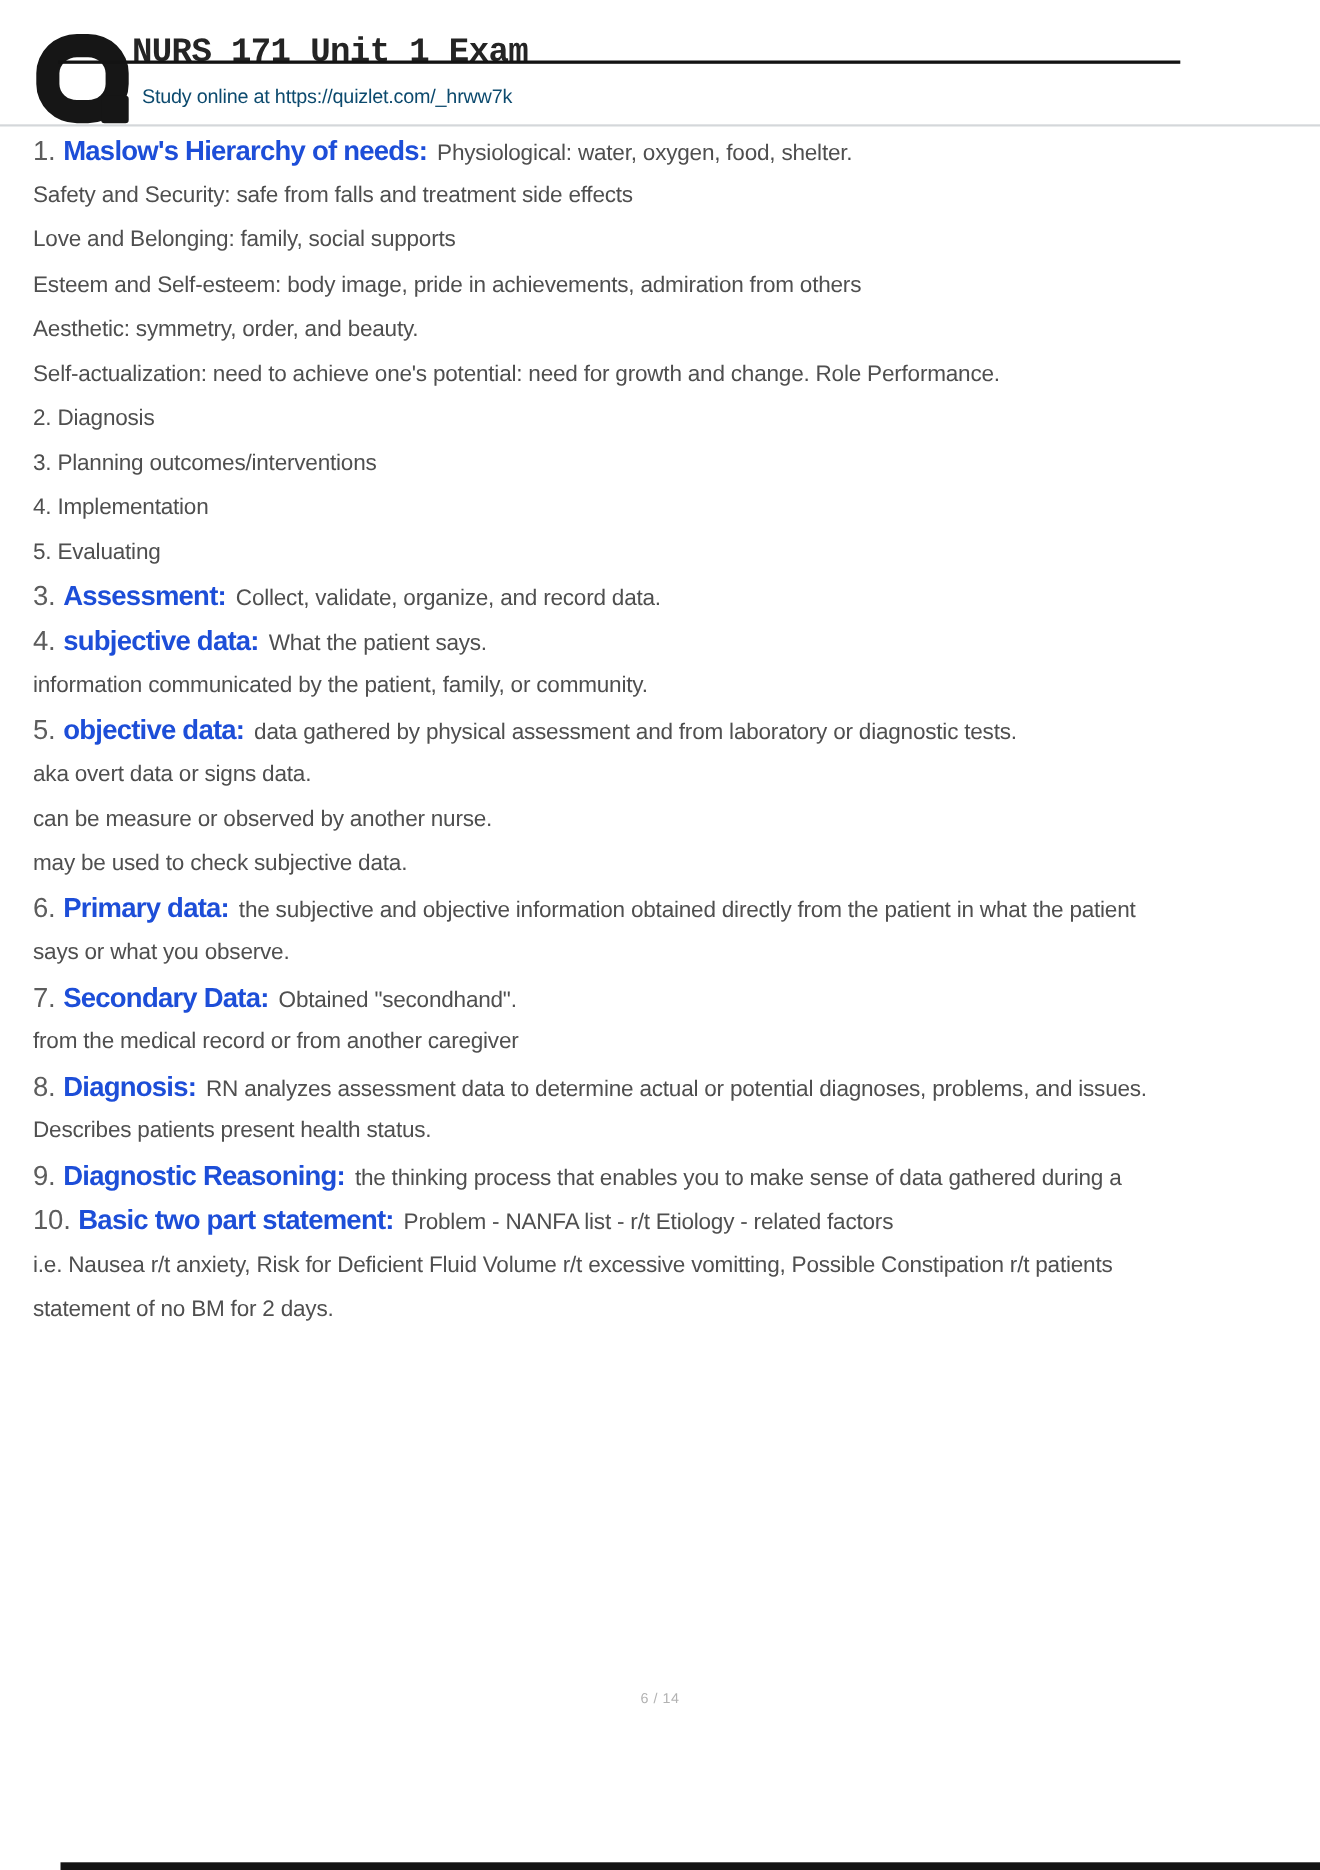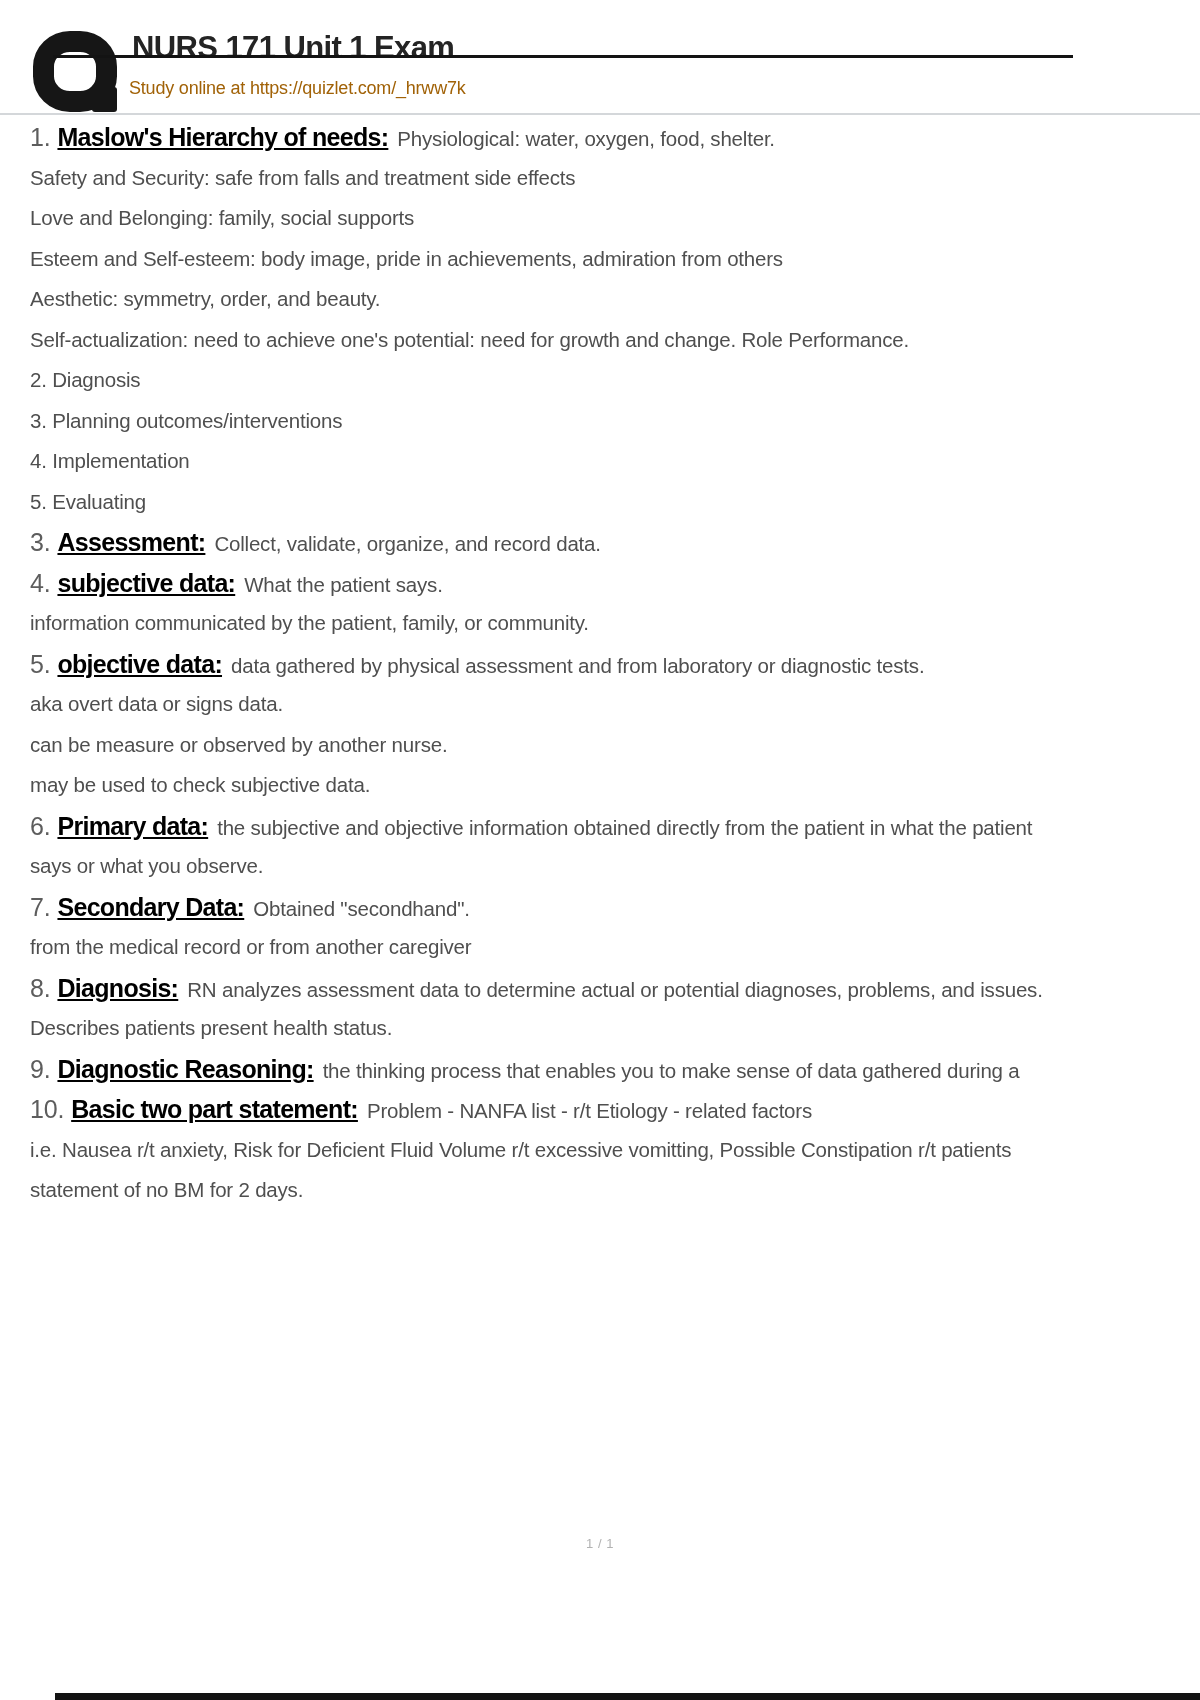--- a/index.html
+++ b/index.html
@@ -23,37 +23,38 @@
     box-sizing: border-box;
   }
   .qtail {
     position: absolute; right: 0px; bottom: 0px;
     width: 25px; height: 25px;
     background: #161616;
     border-radius: 3px;
   }
 
   .set-title {
-    position: absolute; left: 132px; top: 30px;
+    position: absolute; left: 120px; top: 30px;
     margin: 0;
     font-size: 31px; font-weight: 600;
     letter-spacing: -0.6px;
     color: #242424;
     white-space: nowrap;
+    font-family: Liberation Mono, monospace;
   }
   .strike-line {
     position: absolute; left: 53px; top: 55px;
     width: 1020px; height: 3px;
     background: #131313;
     z-index: 4;
   }
   .subtitle {
     position: absolute; left: 129px; top: 78px;
     font-size: 18px; font-weight: 300;
-    color: #a16207;
+    color: #0c4a6e;
     letter-spacing: -0.2px;
     white-space: nowrap;
   }
   .header-rule {
     position: absolute; left: 0; right: 0; top: 113px;
     height: 2px; background: #d4d7da;
   }
 
   
   .content {
@@ -69,24 +70,23 @@
   }
   .num {
     font-size: 25px;
     color: #5d5d5d;
     font-weight: 300;
     margin-right: 7px;
   }
   .term {
     font-size: 25px;
     font-weight: bold;
-    color: #000000;
+    color: #1d4ed8;
     letter-spacing: -0.7px;
     margin-right: 9px;
-    text-decoration: underline;
   }
 
   
   .page-indicator {
     position: absolute; top: 1536px; left: 0; width: 1200px;
     text-align: center;
     font-size: 13px;
     color: #b2b2b2;
     letter-spacing: 0.5px;
   }
@@ -133,14 +133,14 @@
     <div class="line"><span class="num">7.</span><span class="term">Secondary Data:</span><span class="def">Obtained "secondhand".</span></div>
     <div class="line">from the medical record or from another caregiver</div>
     <div class="line"><span class="num">8.</span><span class="term">Diagnosis:</span><span class="def">RN analyzes assessment data to determine actual or potential diagnoses, problems, and issues.</span></div>
     <div class="line">Describes patients present health status.</div>
     <div class="line"><span class="num">9.</span><span class="term">Diagnostic Reasoning:</span><span class="def">the thinking process that enables you to make sense of data gathered during a</span></div>
     <div class="line"><span class="num">10.</span><span class="term">Basic two part statement:</span><span class="def">Problem - NANFA list - r/t Etiology - related factors</span></div>
     <div class="line">i.e. Nausea r/t anxiety, Risk for Deficient Fluid Volume r/t excessive vomitting, Possible Constipation r/t patients</div>
     <div class="line">statement of no BM for 2 days.</div>
   </div>
 
-<div class="page-indicator">1 / 1</div>
+<div class="page-indicator">6 / 14</div>
 <div class="bottom-bar"></div>
 
 </body></html>

